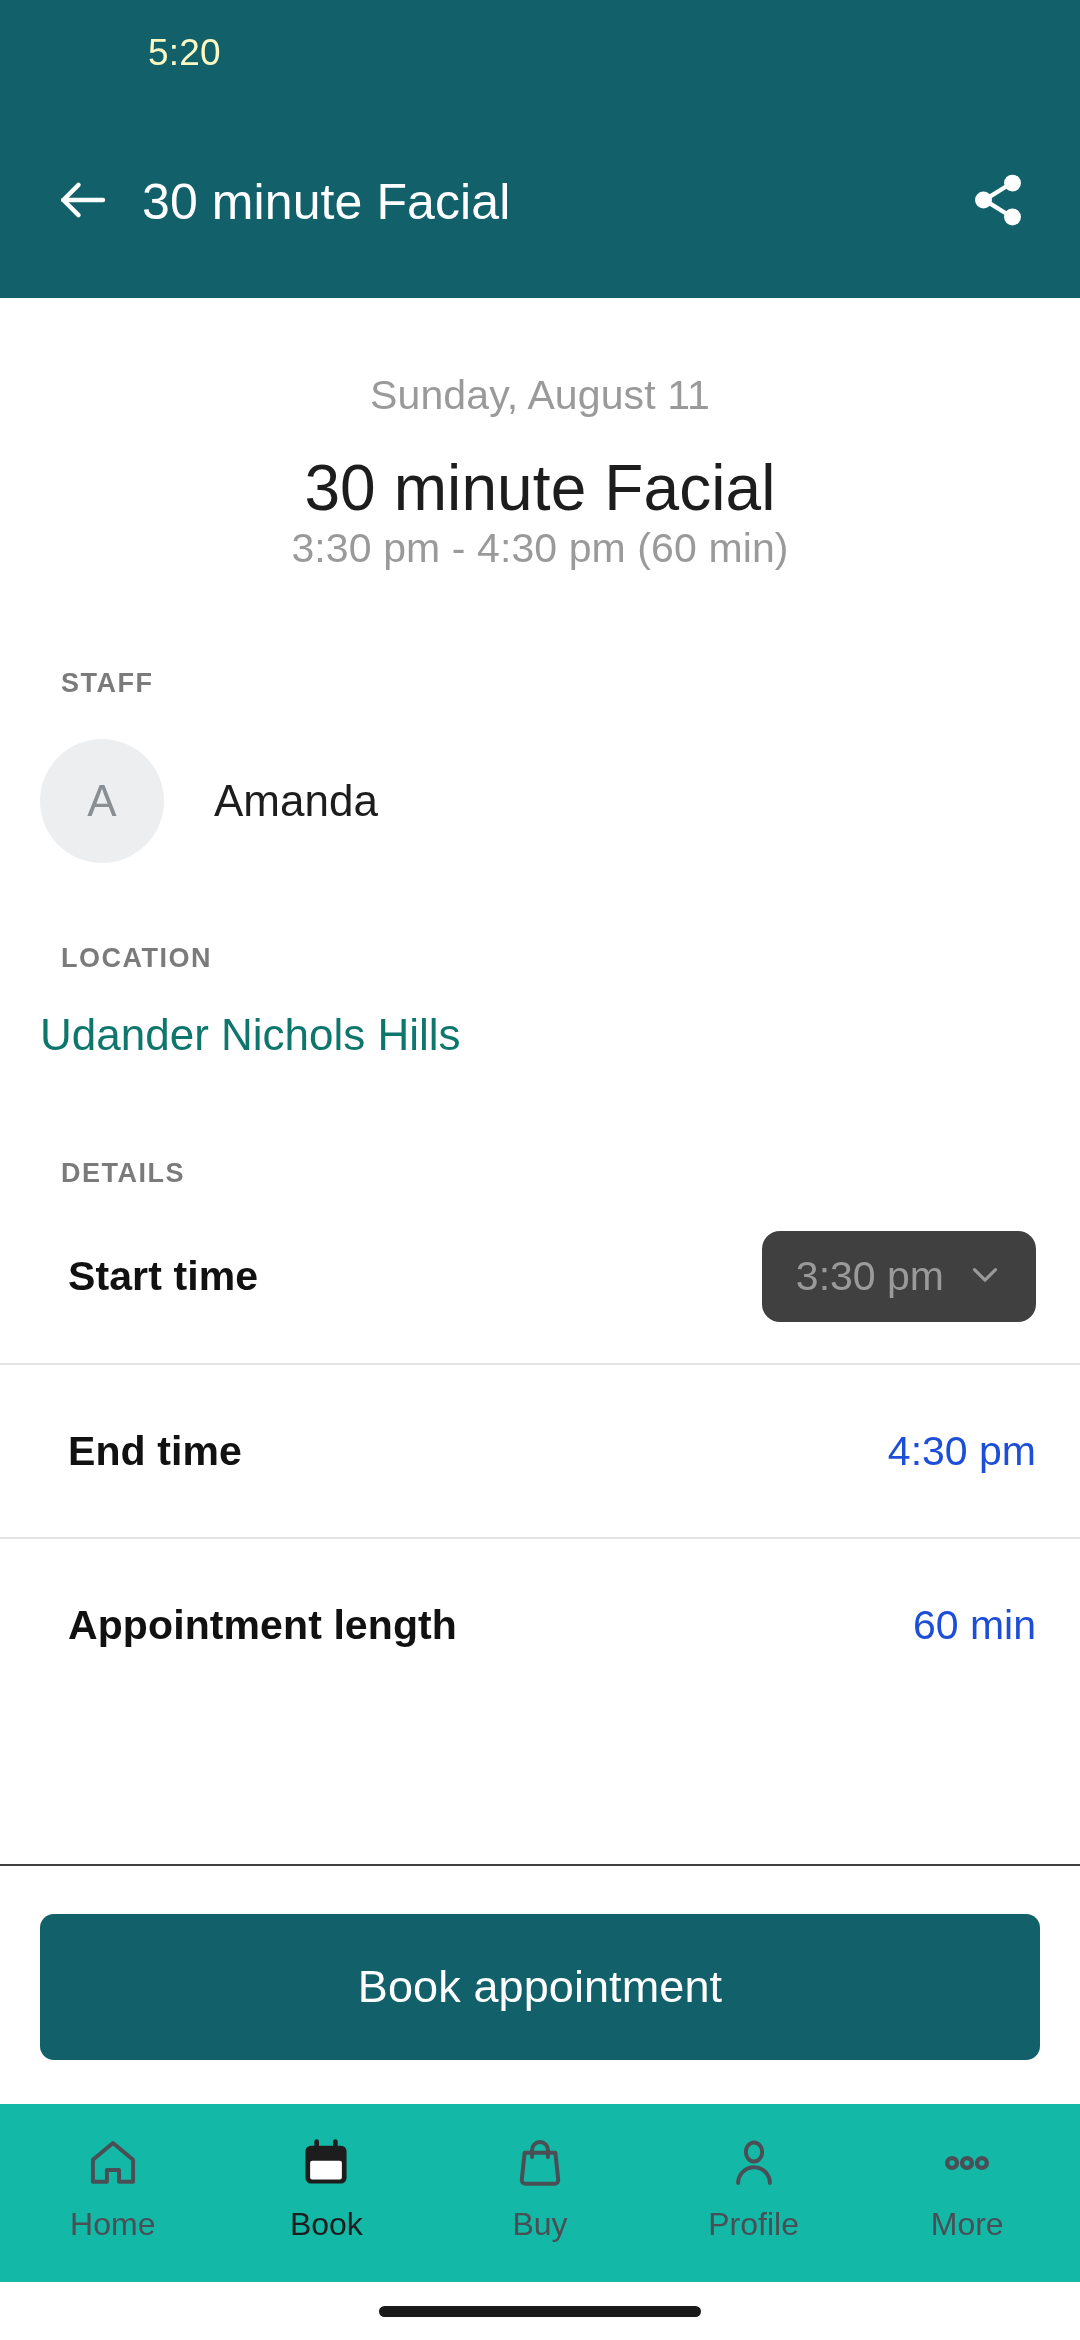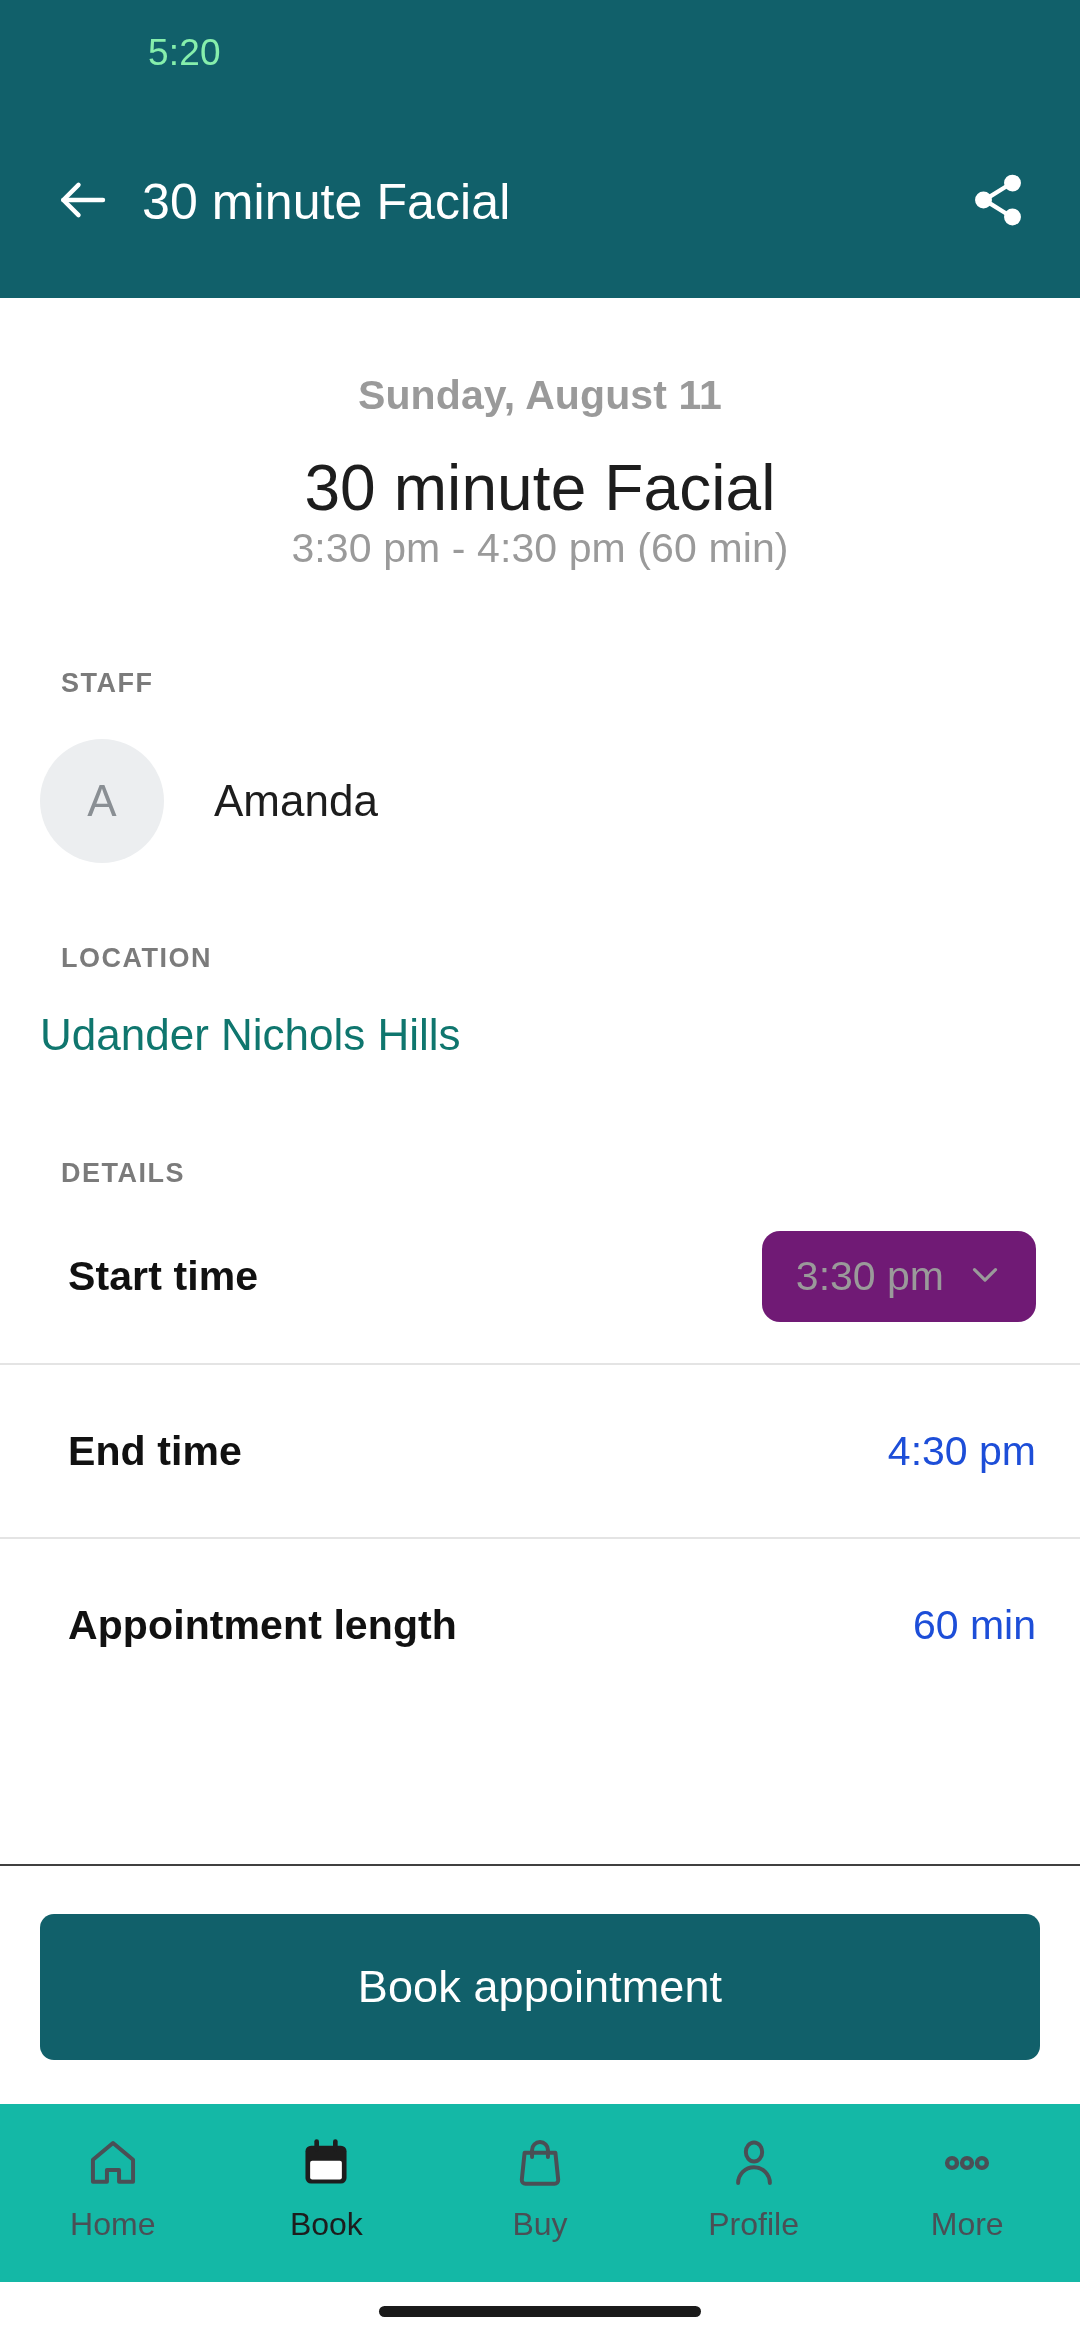--- a/index.html
+++ b/index.html
@@ -21,21 +21,21 @@
     background:#11606a;
     flex:0 0 auto;
     padding-top:0;
   }
   .statusbar {
     height:105px;
     display:flex; align-items:center;
     padding-left:148px;
   }
   .statusbar .clock {
-    color:#86efac;
+    color:#fef9c3;
     font-size:37px;
     letter-spacing:0.2px;
     text-align:right;
   }
   .appbar {
     height:193px;
     display:flex; align-items:center;
     padding:0 44px 0 46px;
   }
   .back-btn {
@@ -61,21 +61,21 @@
   
   .content {
     flex:1 1 auto;
     position:relative;
     overflow:hidden;
     background:#ffffff;
   }
 
   .hero { text-align:center; padding-top:74px; }
   .hero-date {
-    color:#9a9a9a; font-size:41px; font-weight:700;
+    color:#9a9a9a; font-size:41px; font-weight:400;
     letter-spacing:0.1px;
   }
   .hero-title {
     color:#1d1d1d; font-size:64px; font-weight:400;
     margin-top:32px; letter-spacing:0.1px;
   }
   .hero-time {
     color:#9a9a9a; font-size:41px; font-weight:400;
     letter-spacing:0.1px;
   }
@@ -118,21 +118,21 @@
   }
   .detail-row + .detail-row { border-top:2px solid #e4e4e4; }
   .detail-key {
     color:#111111; font-size:41px; font-weight:700;
     letter-spacing:0.1px;
   }
   .detail-val {
     color:#1d4ed8; font-size:41px; font-weight:400;
   }
   .detail-pill {
-    background:#701a75;
+    background:#404040;
     border-radius:18px;
     padding:22px 30px 22px 34px;
     display:flex; align-items:center; gap:20px;
   }
   .detail-pill .pill-text {
     color:#9a9a9a; font-size:41px; font-weight:400;
   }
 
   
   .cta-zone {

